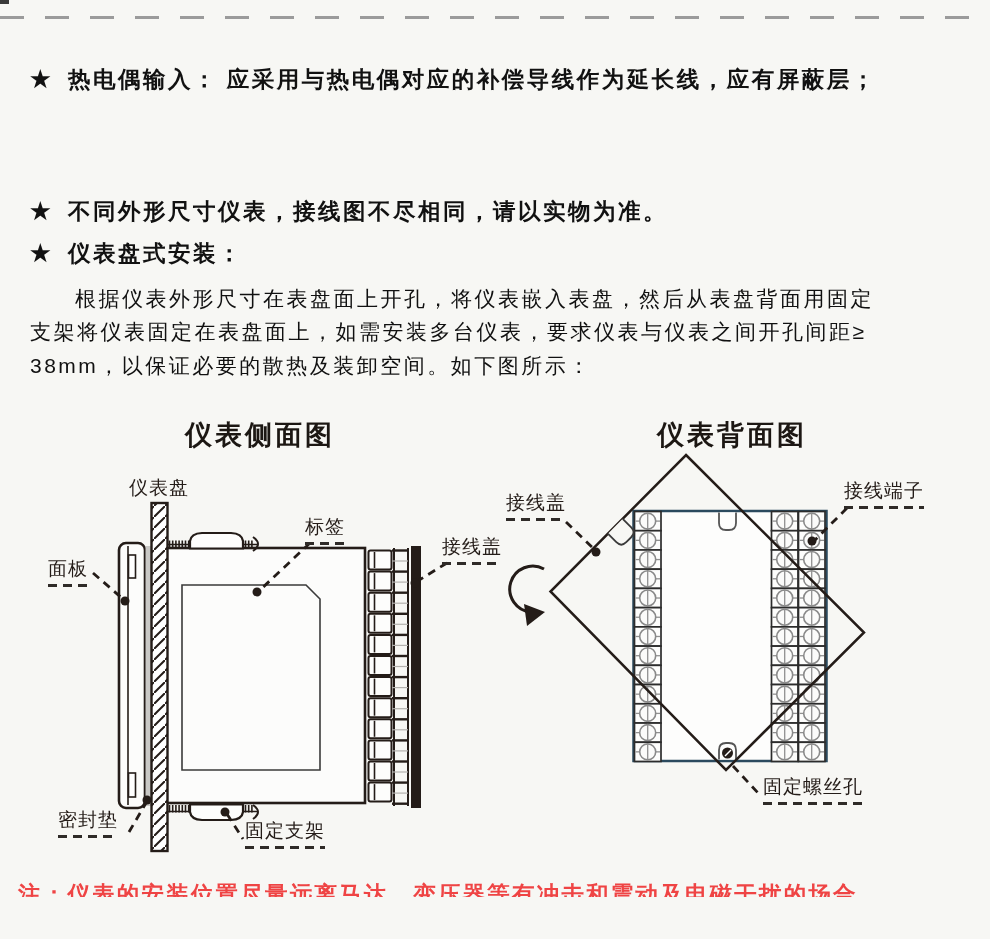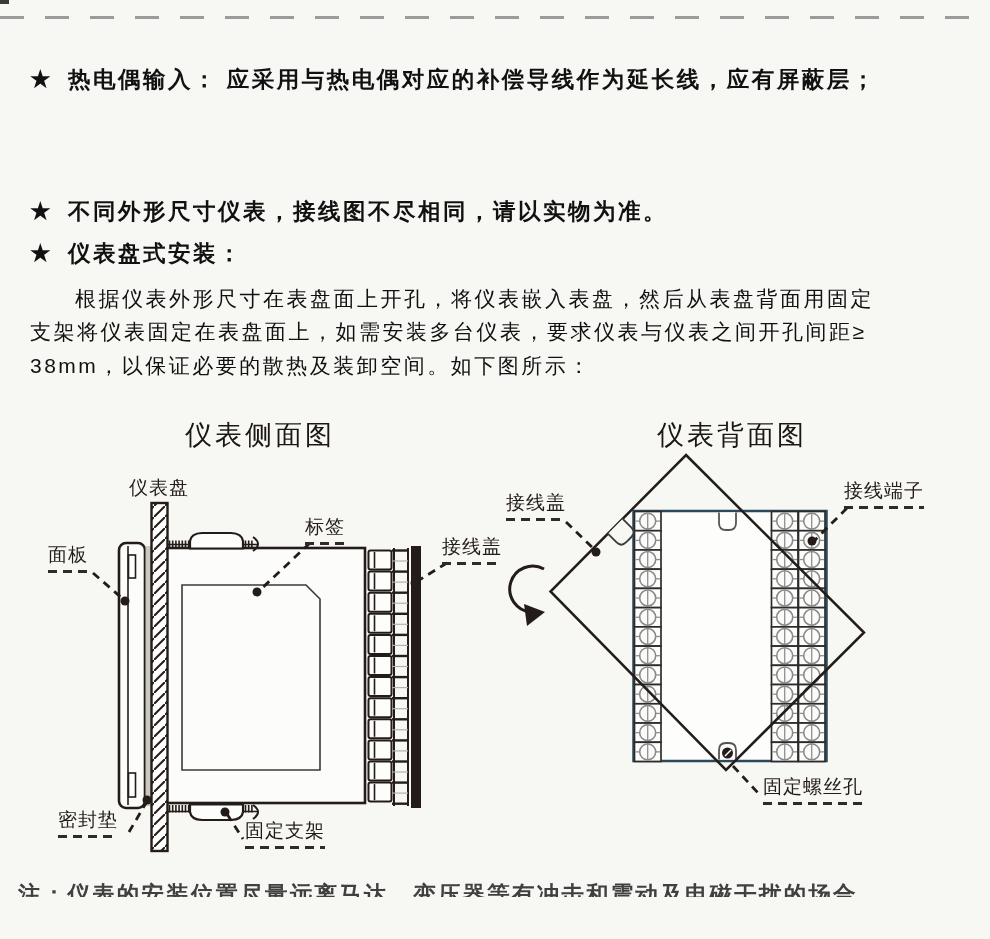--- a/index.html
+++ b/index.html
@@ -4,24 +4,24 @@
 <style>
   html,body{margin:0;padding:0;}
   body{background:#f7f7f4;font-family:"Liberation Sans",sans-serif;}
   #page{position:relative;width:990px;height:897px;background:#f7f7f4;overflow:hidden;}
   .abs{position:absolute;}
   .dashline{height:3px;background:repeating-linear-gradient(90deg,#9b9b9b 0 24px,transparent 24px 45px);}
   .bullet-row{position:absolute;left:30px;white-space:nowrap;font-weight:700;font-size:22.5px;letter-spacing:2.5px;color:#111;}
   .bullet-row .star{display:inline-block;width:38px;font-size:23px;letter-spacing:0;}
   .para-line{position:absolute;left:30px;white-space:nowrap;font-weight:400;font-size:21px;letter-spacing:2.5px;color:#111;}
   .indent1{padding-left:45px;}
-  .dia-title{position:absolute;font-family:"DejaVu Serif","Liberation Serif",serif;font-weight:400;font-size:27px;letter-spacing:3px;color:#1c1713;white-space:nowrap;}
+  .dia-title{position:absolute;font-family:"DejaVu Serif","Liberation Serif",serif;font-weight:700;font-size:27px;letter-spacing:3px;color:#1c1713;white-space:nowrap;}
   .dia-label{position:absolute;font-size:19px;letter-spacing:1px;color:#241c18;white-space:nowrap;}
   .dashu{padding-bottom:5px;background-image:repeating-linear-gradient(90deg,#2f2b28 0 9px,transparent 9px 15px);background-position:0 100%;background-size:100% 3px;background-repeat:no-repeat;}
-  .note{position:absolute;left:18px;top:879px;white-space:nowrap;font-weight:700;font-size:22.5px;letter-spacing:2.2px;color:#404040;}
+  .note{position:absolute;left:18px;top:879px;white-space:nowrap;font-weight:700;font-size:22.5px;letter-spacing:2.2px;color:#ef4444;}
   svg{position:absolute;left:0;top:0;}
 </style>
 </head>
 <body>
 
 <div id="page">
 
   <div class="abs" style="left:0;top:0;width:9px;height:4px;background:#3a3a3a;"></div>
   <div class="abs dashline" style="left:0;top:16px;width:990px;"></div>
 
@@ -264,21 +264,21 @@
         <path d="M733,766 L759,794"></path>
       </g>
       <g fill="#241c18">
         <circle cx="596" cy="552" r="4.5"></circle>
         <circle cx="812" cy="541" r="4.5"></circle>
       </g>
     </g>
   </svg>
 
   <div class="dia-label" style="left:129px;top:475px;">仪表盘</div>
-  <div class="dia-label dashu" style="left:48px;top:542px;font-family:Liberation Serif, serif;">面板</div>
+  <div class="dia-label dashu" style="left:48px;top:556px;font-family:Liberation Serif, serif;">面板</div>
   <div class="dia-label dashu" style="left:305px;top:514px;">标签</div>
   <div class="dia-label dashu" style="left:442px;top:534px;">接线盖</div>
   <div class="dia-label dashu" style="left:58px;top:807px;">密封垫</div>
   <div class="dia-label dashu" style="left:245px;top:818px;">固定支架</div>
   <div class="dia-label dashu" style="left:506px;top:490px;">接线盖</div>
   <div class="dia-label dashu" style="left:844px;top:478px;text-align:center;">接线端子</div>
   <div class="dia-label dashu" style="left:763px;top:774px;">固定螺丝孔</div>
 
   <div class="note">注：仪表的安装位置尽量远离马达、变压器等有冲击和震动及电磁干扰的场合。</div>
 

